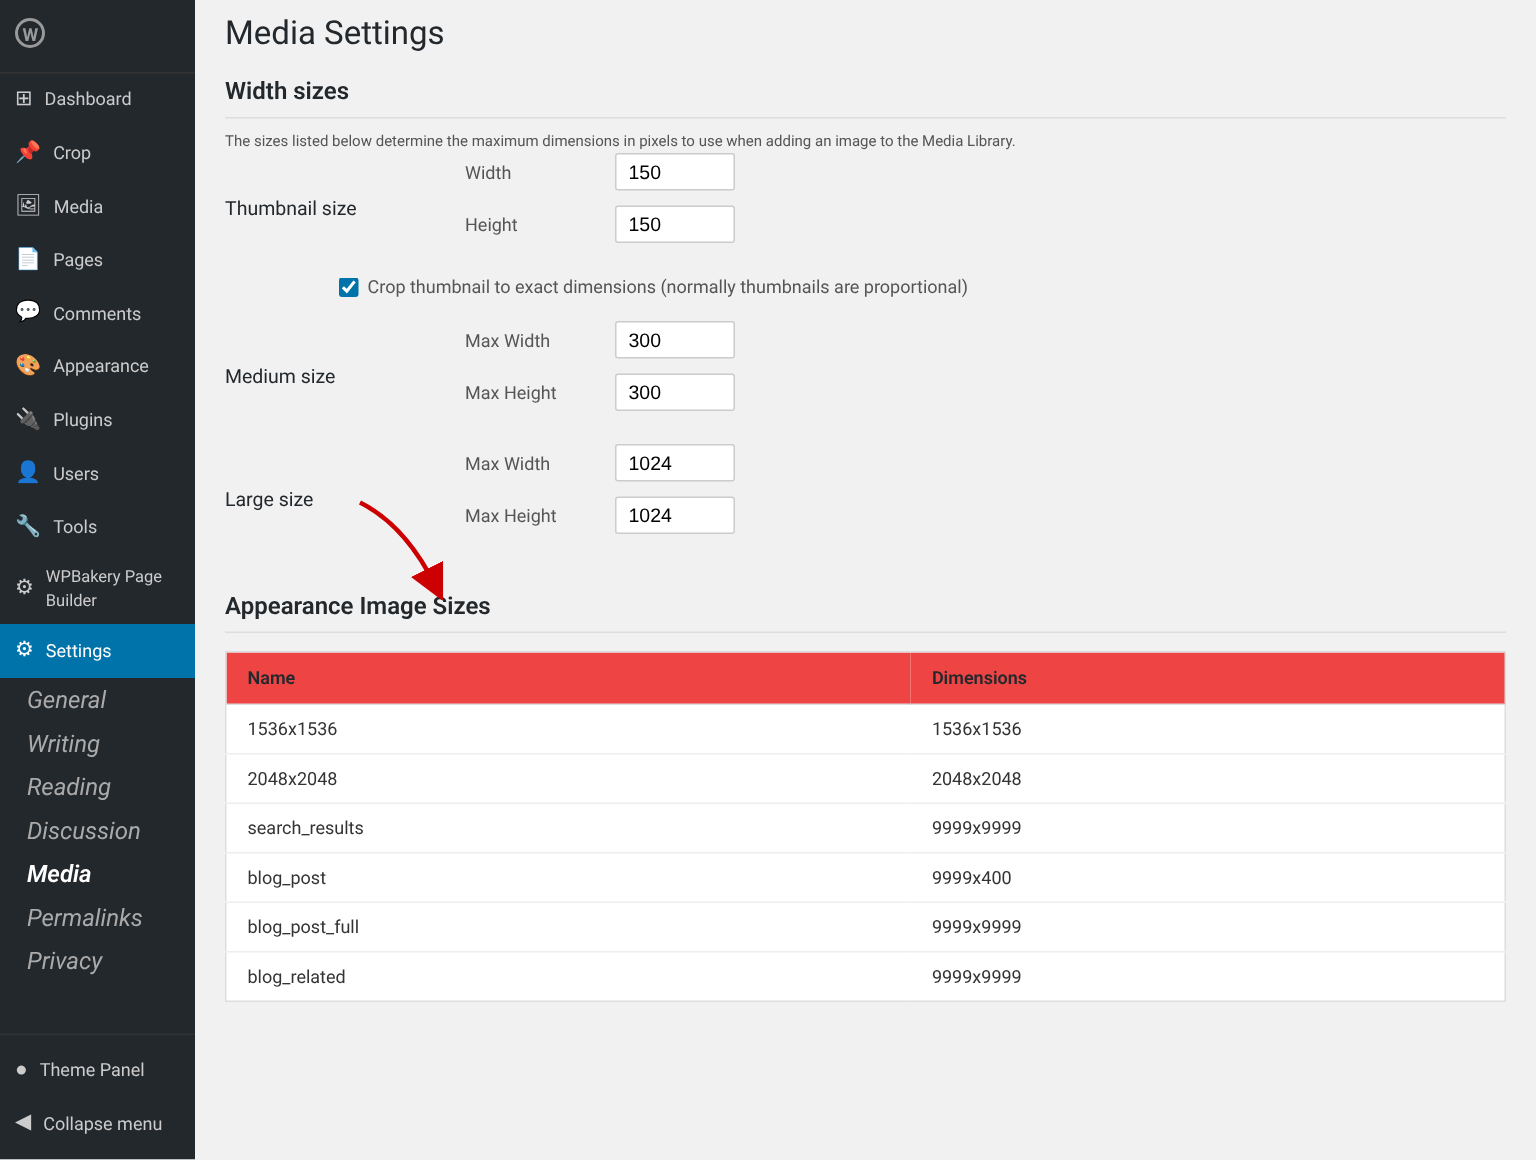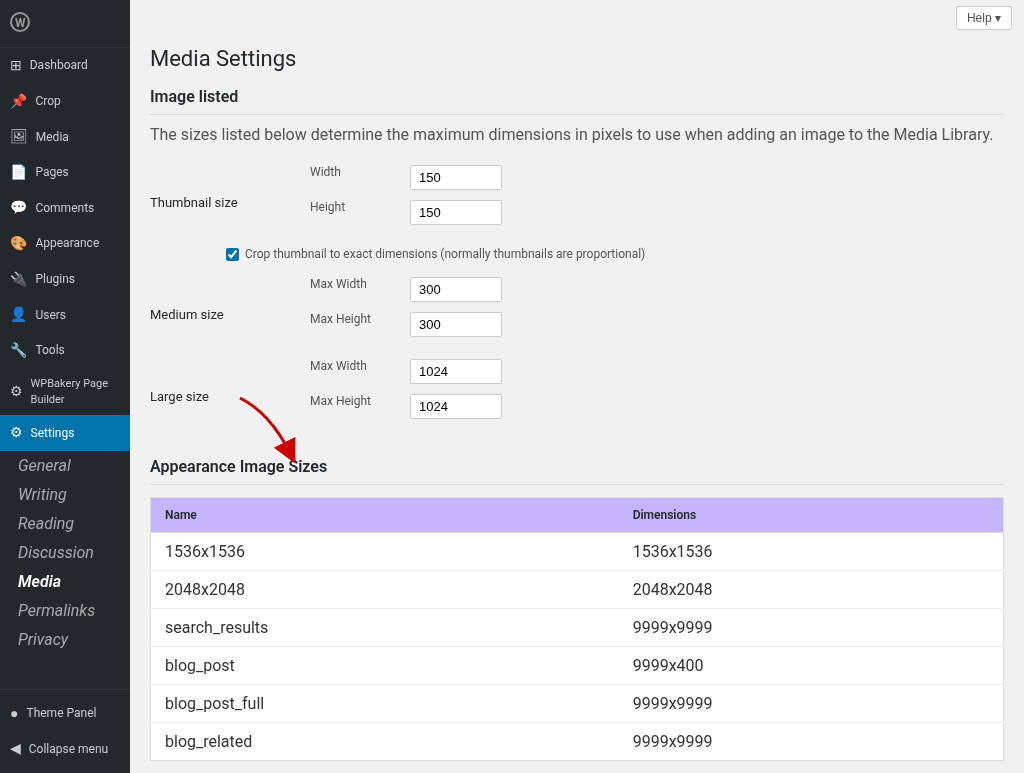--- a/index.html
+++ b/index.html
@@ -89,52 +89,52 @@
       font-size: 16px;
       font-weight: 600;
       color: #23282d;
       margin-bottom: 8px;
       border-bottom: 1px solid #ddd;
       padding-bottom: 8px;
     }
 
     .description {
       color: #555;
-      font-size: 16px;
-      margin-bottom: 18px;
+      font-size: 10px;
       line-height: 1.5;
     }
     .settings-row {
       display: flex;
       align-items: center;
       margin-bottom: 12px;
     }
     .settings-label {
       width: 160px;
       font-weight: 400;
       color: #23282d;
       font-size: 13px;
       vertical-align: top;
       padding-top: 4px;
     }
     .settings-field-group {
       flex: 1;
     }
     .field-row {
       display: flex;
+      align-items: center;
       margin-bottom: 10px;
       gap: 10px;
     }
     .field-label {
       width: 90px;
       color: #555;
       font-size: 12px;
     }
     .field-input {
-      width: 92px;
+      width: 80px;
       padding: 4px 8px;
       border: 1px solid #ccc;
       background: #fff;
       font-size: 13px;
       border-radius: 2px;
     }
     .checkbox-row {
       display: flex;
       align-items: center;
       gap: 6px;
@@ -151,31 +151,31 @@
     .img-sizes-section { margin-top: 20px; }
     .img-sizes-section h2 { margin-bottom: 12px; }
 
     .registered-table {
       width: 100%;
       border: 1px solid #ddd;
       border-collapse: collapse;
       background: #fff;
     }
     .registered-table th {
-      background: #c4b5fd;
+      background: #ef4444;
       padding: 10px 14px;
       text-align: left;
       font-size: 12px;
       font-weight: 600;
       color: #23282d;
       border-bottom: 1px solid #ddd;
     }
     .registered-table td {
       padding: 9px 14px;
-      font-size: 16px;
+      font-size: 12px;
       color: #333;
       border-bottom: 1px solid #eee;
     }
     .registered-table tr:last-child td { border-bottom: none; }
   </style>
 </head>
 <body>
 
 <div id="sidebar">
   <div class="sidebar-logo">
@@ -244,29 +244,26 @@
       <span>Theme Panel</span>
     </div>
     <div class="sidebar-nav-item">
       <span class="nav-icon">◀</span>
       <span>Collapse menu</span>
     </div>
   </div>
 </div>
 
 <div id="main">
-  <div class="top-bar">
-    <button class="help-button">Help ▾</button>
-  </div>
 
   <div class="content">
     <h1 class="page-title">Media Settings</h1>
 
     <div class="section-block">
-      <h2 class="section-title">Image listed</h2>
+      <h2 class="section-title">Width sizes</h2>
       <p class="description">The sizes listed below determine the maximum dimensions in pixels to use when adding an image to the Media Library.</p>
 
       <div class="settings-row">
         <div class="settings-label">Thumbnail size</div>
         <div class="settings-field-group">
           <div class="field-row">
             <span class="field-label">Width</span>
             <input class="field-input" type="text" value="150" style="">
           </div>
           <div class="field-row">

